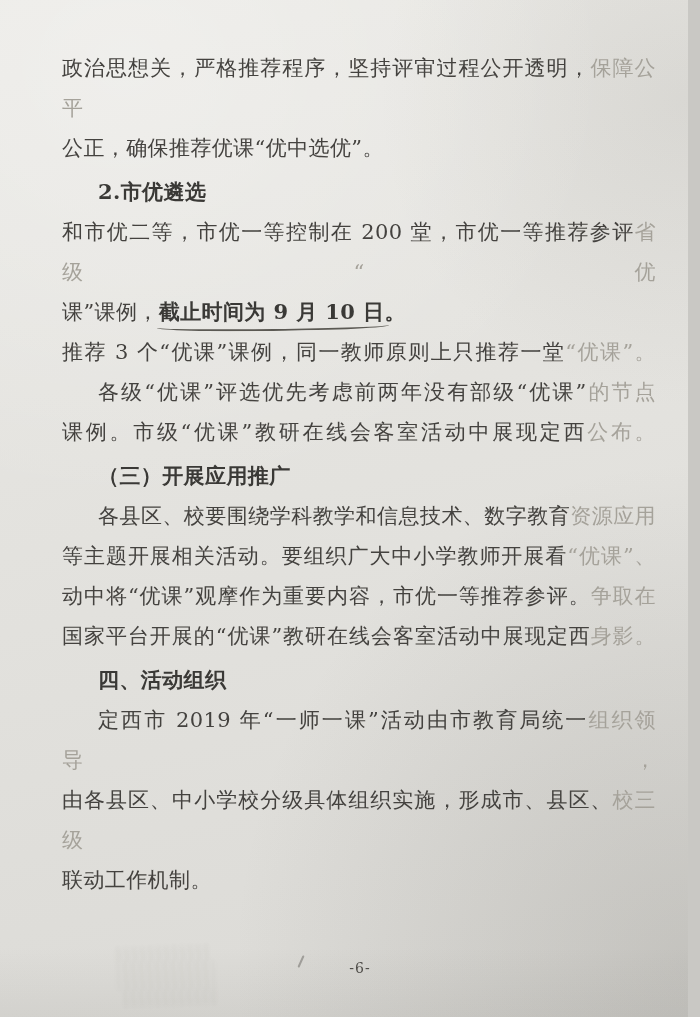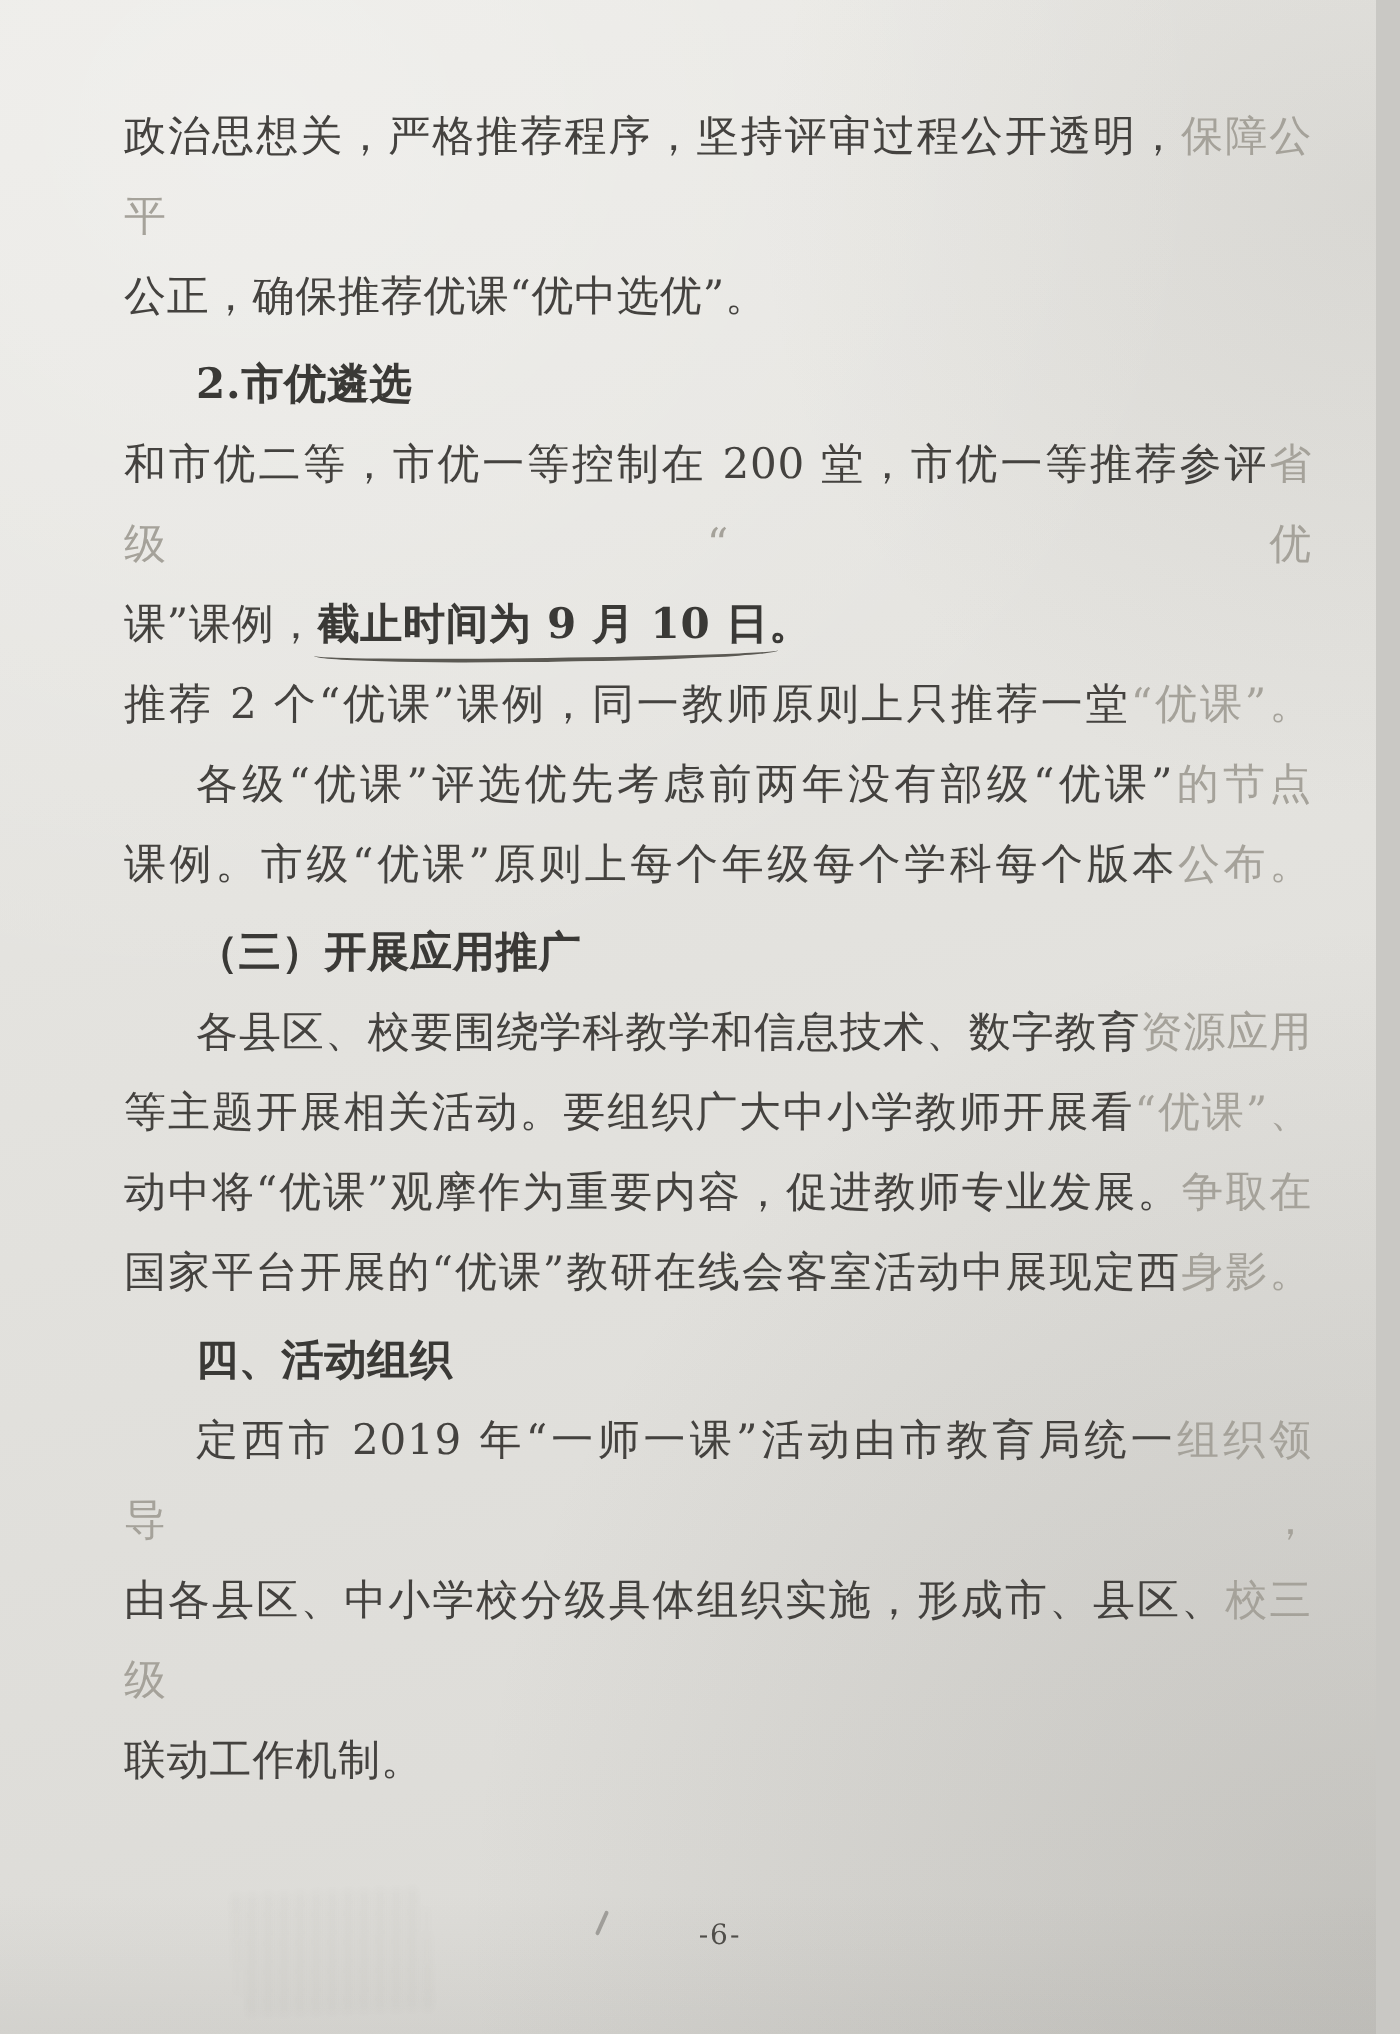--- a/index.html
+++ b/index.html
@@ -65,27 +65,27 @@
 </head>
 <body>
 
 <div class="paper">
   <div class="textblock" id="lines">
       <div class="line just"><span>政治思想关，严格推荐程序，坚持评审过程公开透明，</span><span class="faded">保障公平</span></div>
       <div class="line"><span>公正，确保推荐优课“优中选优”。</span></div>
       <div class="line ind mt"><span class="bold">2.市优遴选</span></div>
       <div class="line just"><span>和市优二等，市优一等控制在 200 堂，市优一等推荐参评</span><span class="faded">省级“优</span></div>
       <div class="line"><span>课”课例，</span><span class="bold underline">截止时间为 9 月 10 日</span><span class="bold">。</span></div>
-      <div class="line just"><span>推荐 2 个“优课”课例，同一教师原则上只推荐一堂</span><span class="faded">“优课”。</span></div>
+      <div class="line just"><span>推荐 3 个“优课”课例，同一教师原则上只推荐一堂</span><span class="faded">“优课”。</span></div>
       <div class="line just ind"><span>各级“优课”评选优先考虑前两年没有部级“优课”</span><span class="faded">的节点</span></div>
-      <div class="line just"><span>课例。市级“优课”原则上每个年级每个学科每个版本</span><span class="faded">公布。</span></div>
+      <div class="line just"><span>课例。市级“优课”教研在线会客室活动中展现定西</span><span class="faded">公布。</span></div>
       <div class="line ind mt"><span class="bold">（三）开展应用推广</span></div>
       <div class="line just ind"><span>各县区、校要围绕学科教学和信息技术、数字教育</span><span class="faded">资源应用</span></div>
       <div class="line just"><span>等主题开展相关活动。要组织广大中小学教师开展看</span><span class="faded">“优课”、</span></div>
-      <div class="line just"><span>动中将“优课”观摩作为重要内容，促进教师专业发展。</span><span class="faded">争取在</span></div>
+      <div class="line just"><span>动中将“优课”观摩作为重要内容，市优一等推荐参评。</span><span class="faded">争取在</span></div>
       <div class="line just"><span>国家平台开展的“优课”教研在线会客室活动中展现定西</span><span class="faded">身影。</span></div>
       <div class="line ind mt"><span class="bold">四、活动组织</span></div>
       <div class="line just ind"><span>定西市 2019 年“一师一课”活动由市教育局统一</span><span class="faded">组织领导，</span></div>
       <div class="line just"><span>由各县区、中小学校分级具体组织实施，形成市、县区、</span><span class="faded">校三级</span></div>
       <div class="line"><span>联动工作机制。</span></div>
     </div>
   <div class="page-number">-6-</div>
   <div class="ink-smudge"></div>
   <div class="stray-mark"></div>
   <div class="shade-bottom"></div>

